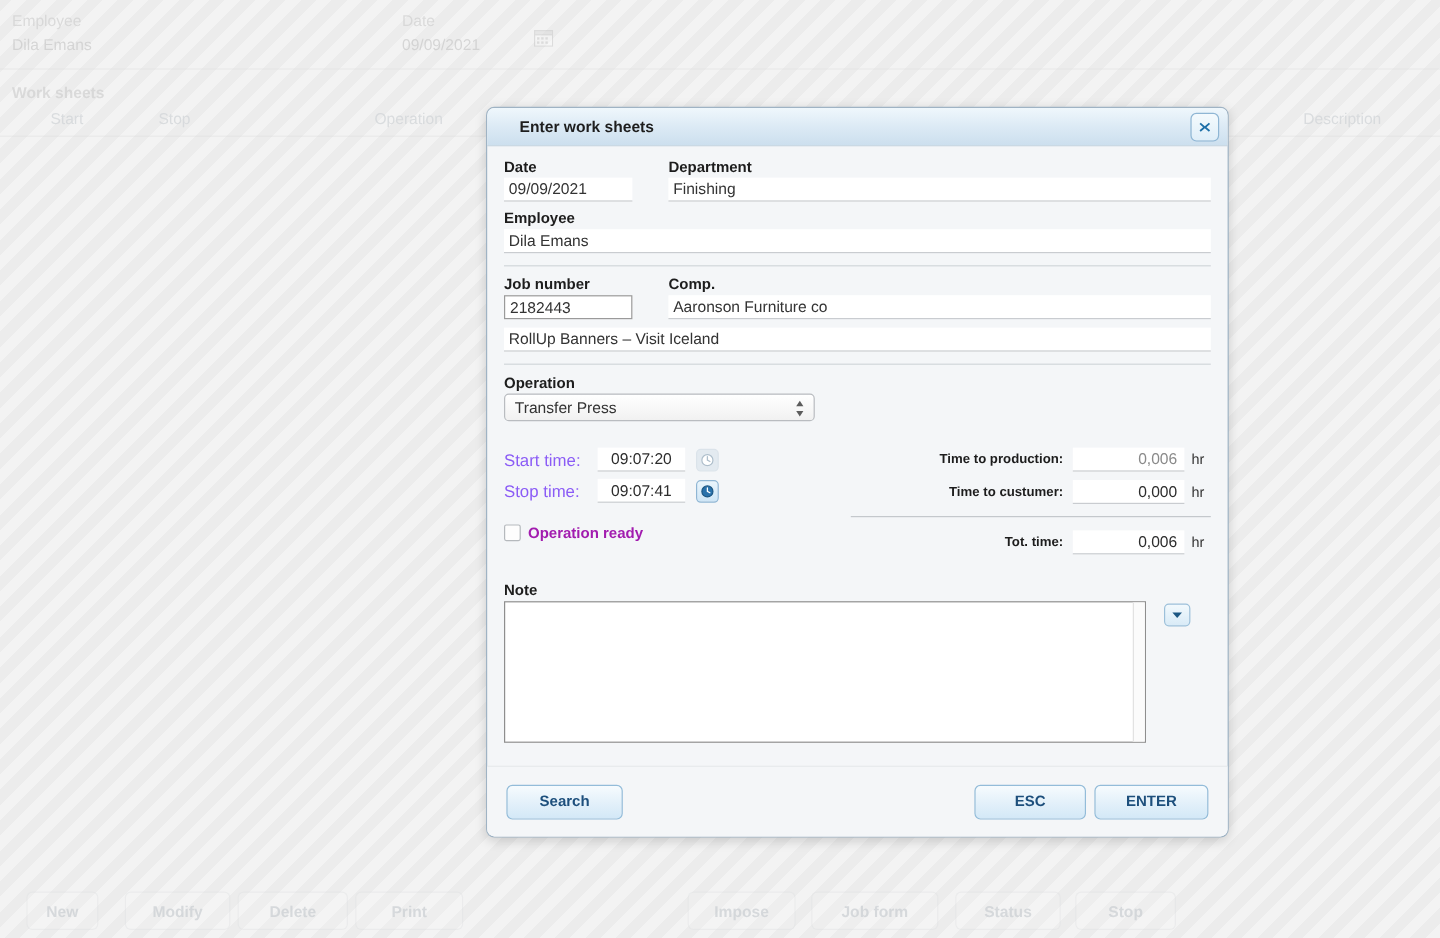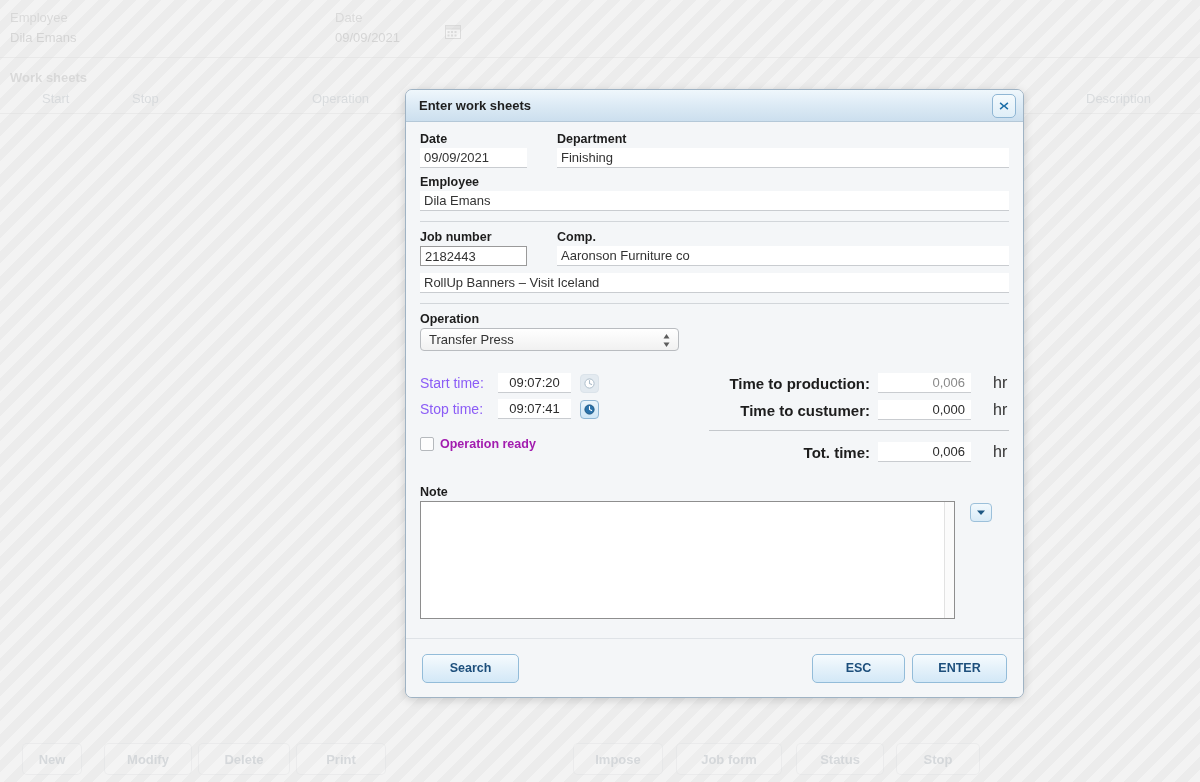--- a/index.html
+++ b/index.html
@@ -122,21 +122,21 @@
     height: 31px;
     flex: 0 0 31px;
     border-radius: 6px 6px 0 0;
     background: linear-gradient(to bottom, #eff7fc 0%, #dceaf5 50%, #ccdfee 100%);
     border-bottom: 1px solid #b4c8d8;
     display: flex;
     align-items: center;
     position: relative;
   }
   #dialog-title {
-    margin-left: 13px;
+    margin-left: 27px;
     font-size: 13px;
     font-weight: bold;
     color: #1e1e1e;
   }
   #dialog-close-button {
     position: absolute;
     right: 7px;
     top: 4px;
     width: 22px;
     height: 22px;
@@ -287,44 +287,44 @@
     top: 0;
     width: 300px;
   }
   .total-row {
     display: flex;
     align-items: center;
     justify-content: flex-end;
     margin-bottom: 7px;
   }
   .total-label {
-    font-size: 15px;
+    font-size: 11px;
     font-weight: bold;
     color: #1d1d1d;
     margin-right: 8px;
   }
   .total-value {
     width: 93px;
     height: 20px;
     line-height: 20px;
     background: #fff;
     border: none;
     border-bottom: 1px solid #c9ccd0;
     font-size: 13px;
     text-align: right;
     padding-right: 6px;
     box-sizing: border-box;
     font-family: "Liberation Sans", sans-serif;
   }
   .total-value.muted { color: #8a8a8a; }
   .total-value.strong { color: #2c2c2c; }
   .total-unit {
-    font-size: 16px;
+    font-size: 12px;
     color: #333;
-    margin-left: 22px;
+    margin-left: 6px;
     width: 16px;
   }
   #totals-rule {
     height: 1px;
     background: #c4c8cc;
     margin: 10px 0 11px 0;
   }
 
   
   #note-block {

